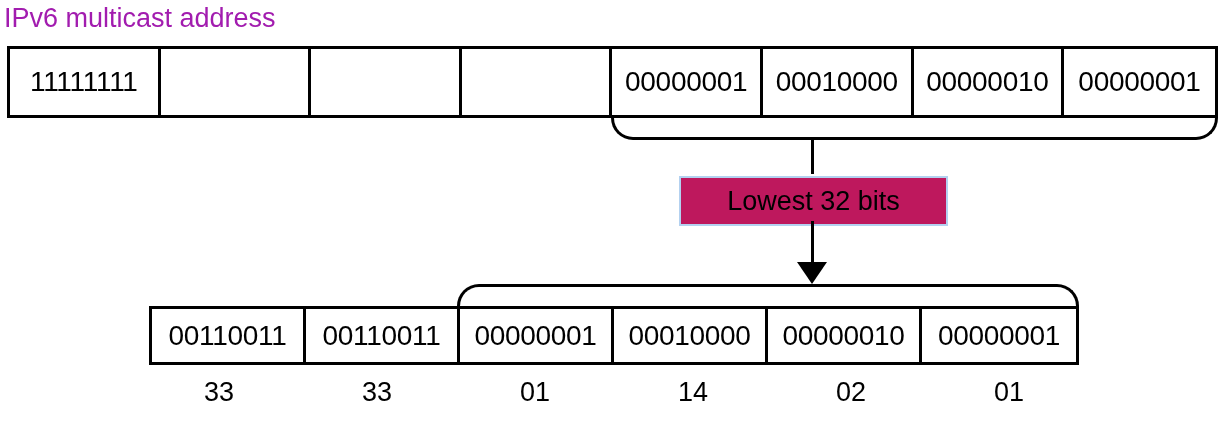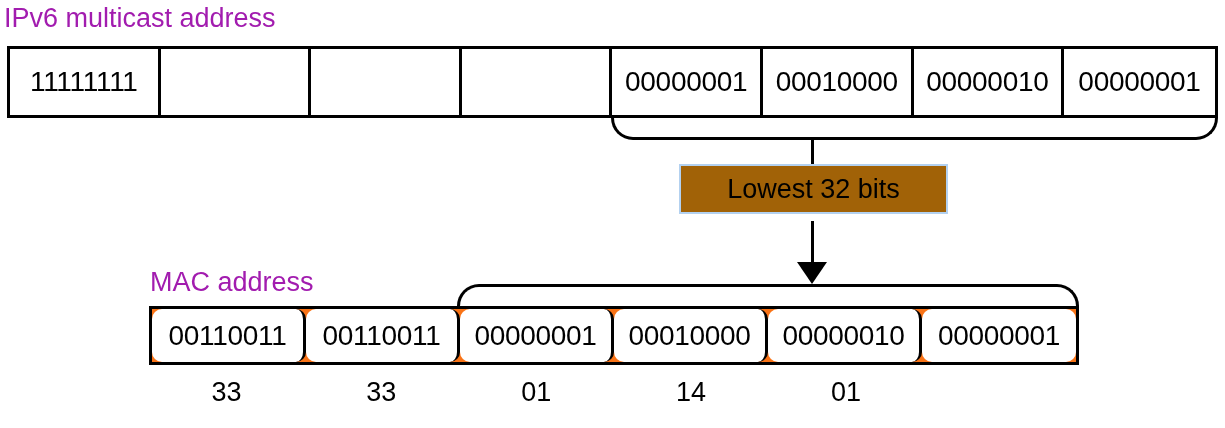--- a/index.html
+++ b/index.html
@@ -31,21 +31,21 @@
   }
   #ipv6-title  { left: 4px;   top: 2px; }
   #mac-title   { left: 150px; top: 266px; }
 
   
   .byte-row {
     position: absolute;
     display: flex;
     box-sizing: border-box;
     border: 3px solid #000;
-    background: #f97316;
+    background: #0f172a;
   }
   .byte-cell {
     box-sizing: border-box;
     border-right: 3px solid #000;
     height: 100%;
     display: flex;
     align-items: center;
     justify-content: center;
     font-size: 28px;
     letter-spacing: -0.3px;
@@ -63,21 +63,21 @@
   }
   #ipv6-row .byte-cell { width: 150.6px; }
 
   
   #mac-row {
     left: 149px;
     top: 306px;
     width: 930px;
     height: 59px;
   }
-  #mac-row .byte-cell { width: 154.9px; border-radius: 10px; }
+  #mac-row .byte-cell { width: 154.9px; }
 
   
   
   #upper-bracket {
     position: absolute;
     left: 611px;
     top: 116px;
     width: 607px;
     height: 24px;
     box-sizing: border-box;
@@ -118,42 +118,43 @@
     height: 0;
     border-left: 15px solid transparent;
     border-right: 15px solid transparent;
     border-top: 22px solid #000;
   }
 
   
   #lowest-bits-badge {
     position: absolute;
     left: 679px;
-    top: 164px;
+    top: 176px;
     width: 269px;
     height: 50px;
     box-sizing: border-box;
-    background: #a16207;
+    background: #be185d;
     border: 2px solid #b3d1f0;
     display: flex;
     align-items: center;
     justify-content: center;
     font-size: 27px;
     color: #000;
     white-space: nowrap;
   }
 
   
   #hex-labels {
     position: absolute;
     left: 149px;
     top: 373px;
     width: 930px;
     height: 40px;
     display: flex;
+    gap: 18px;
   }
   .hex-label {
     width: 154.9px;
     text-align: center;
     font-size: 27px;
     line-height: 38px;
     color: #000;
   }
 </style>
 </head>
@@ -178,34 +179,34 @@
 
   <div class="vline" id="line-top"></div>
 
   <div id="lowest-bits-badge">
     <span>Lowest 32 bits</span>
   </div>
 
   <div class="vline" id="line-bottom"></div>
   <div id="arrow-head"></div>
 
-  <div class="label" id="mac-title">MAC address</div>
 
   <div id="lower-bracket"></div>
 
   <div class="byte-row" id="mac-row">
     <div class="byte-cell">00110011</div>
     <div class="byte-cell">00110011</div>
     <div class="byte-cell">00000001</div>
     <div class="byte-cell">00010000</div>
     <div class="byte-cell">00000010</div>
     <div class="byte-cell">00000001</div>
   </div>
 
   <div id="hex-labels">
     <div class="hex-label">33</div>
     <div class="hex-label">33</div>
     <div class="hex-label">01</div>
     <div class="hex-label">14</div>
+    <div class="hex-label">02</div>
     <div class="hex-label">01</div>
   </div>
 
 </div>
 
 </body></html>

